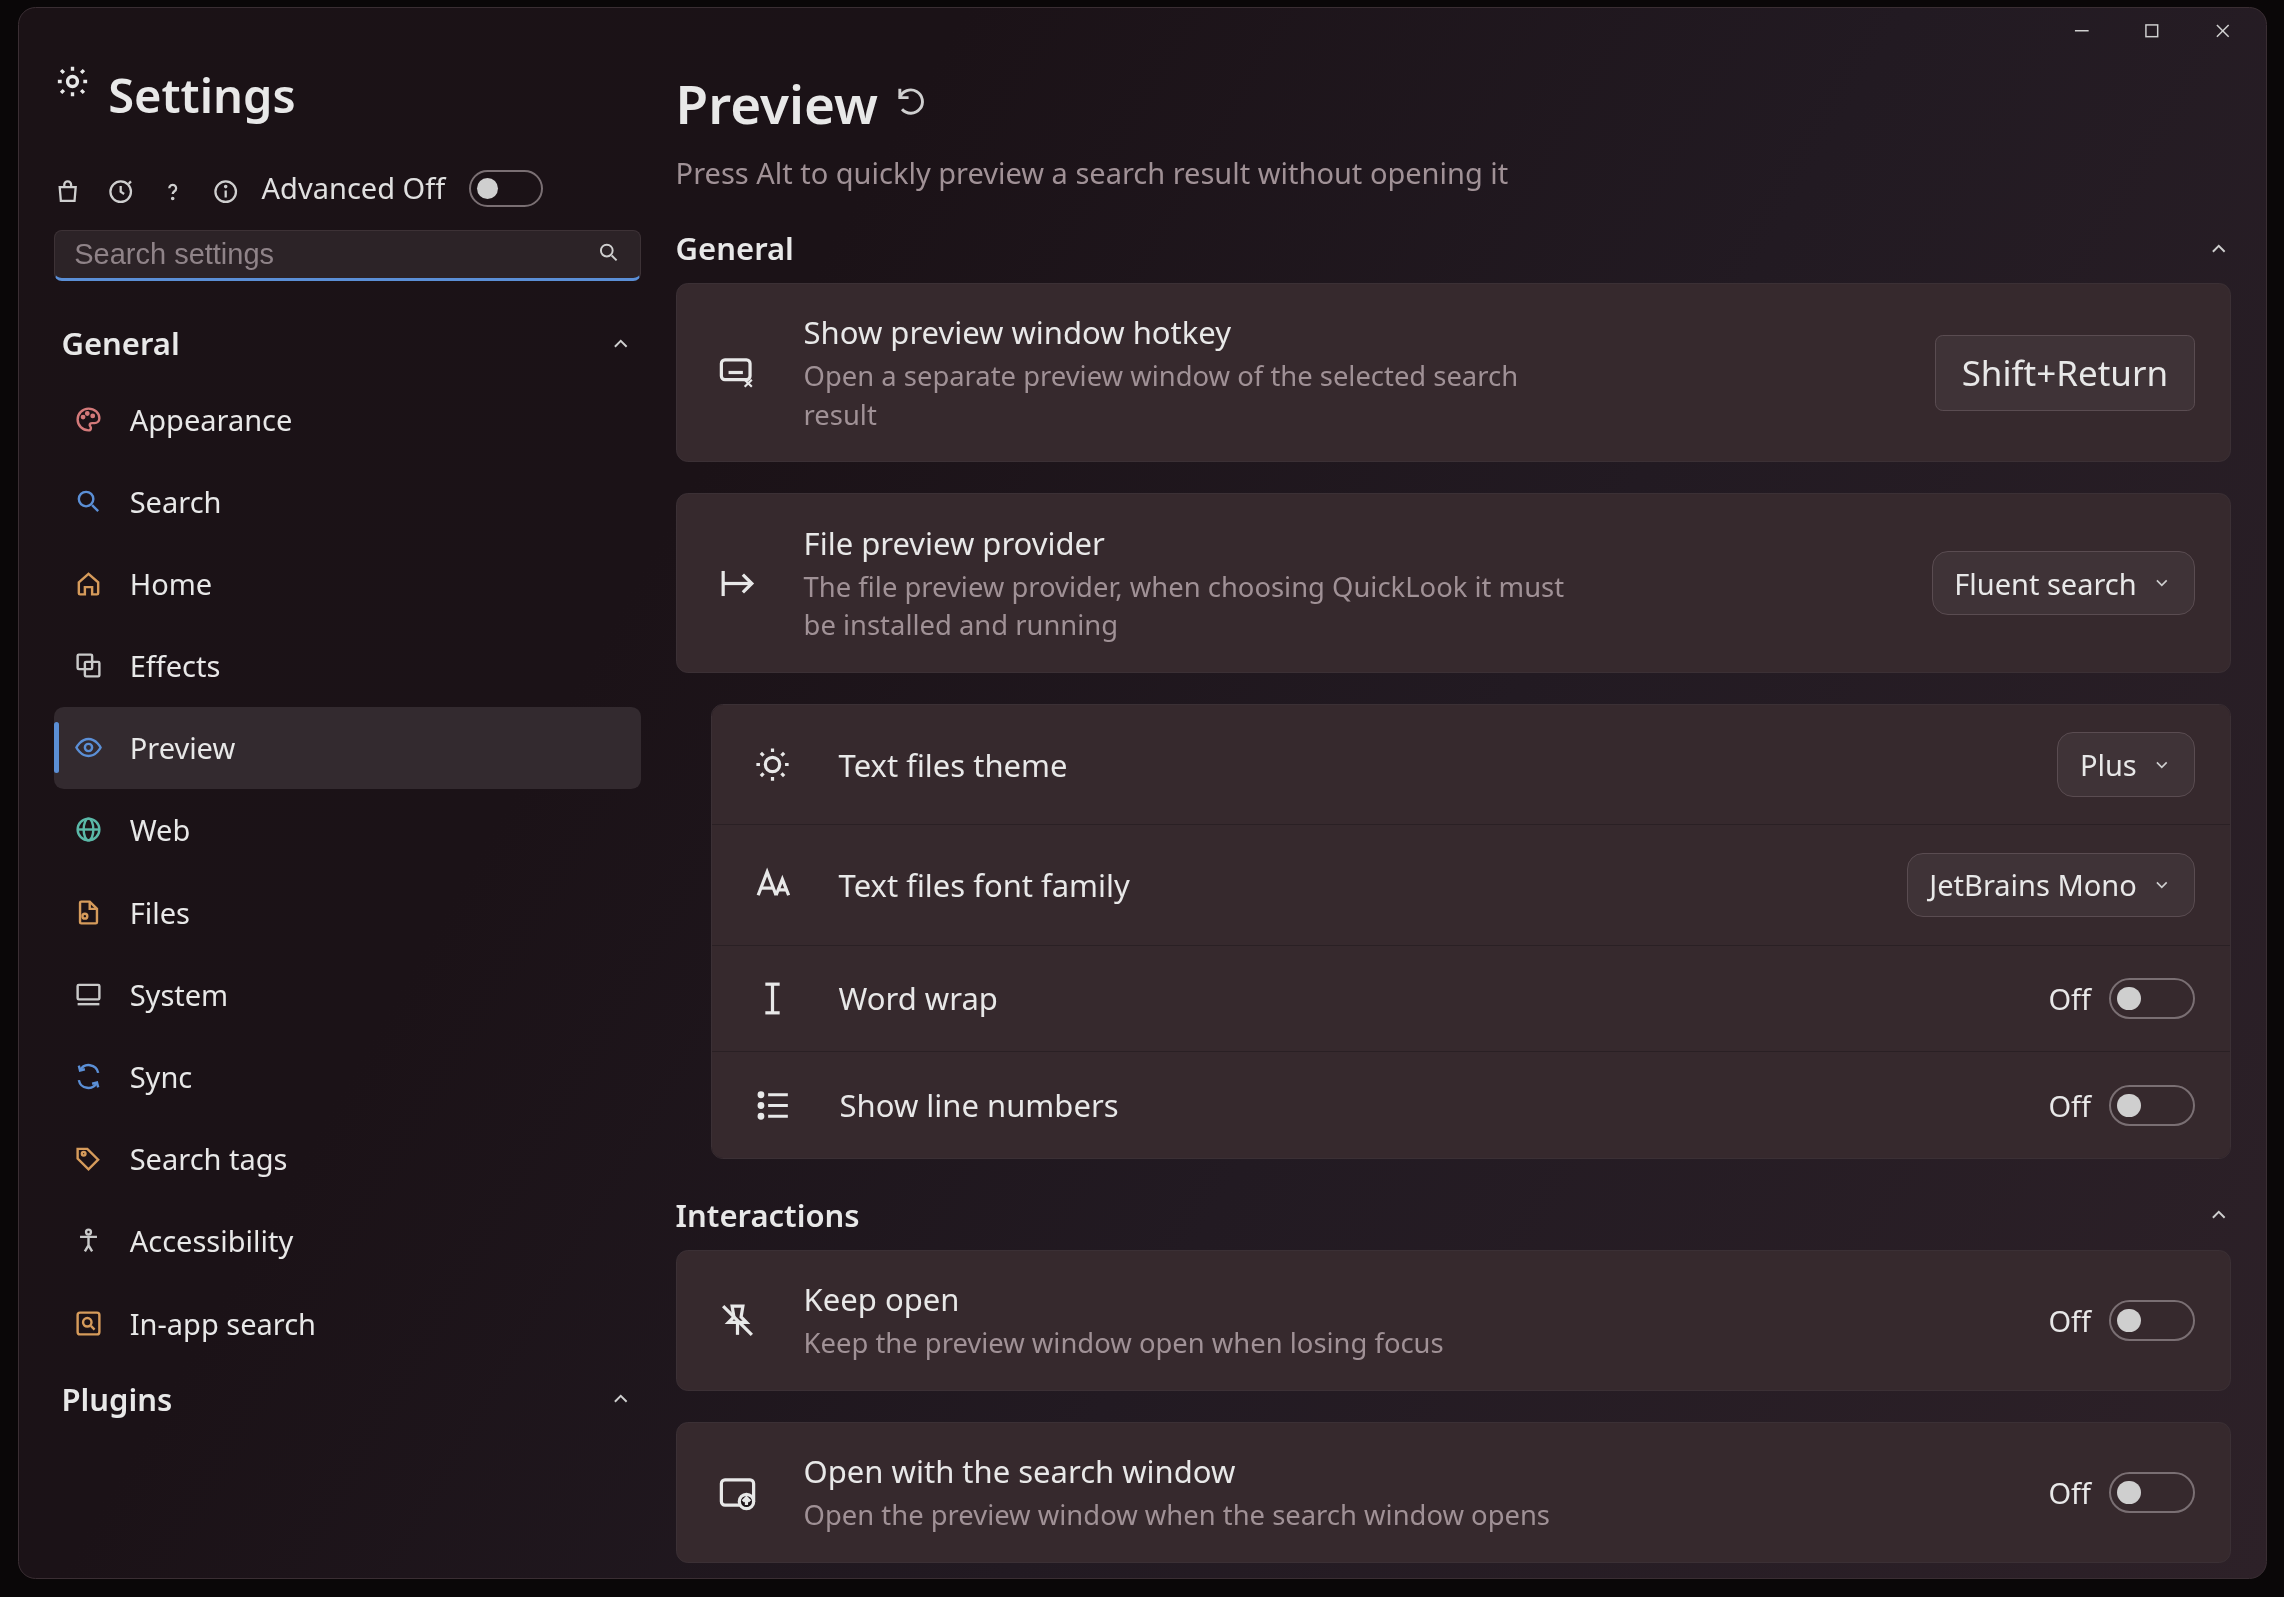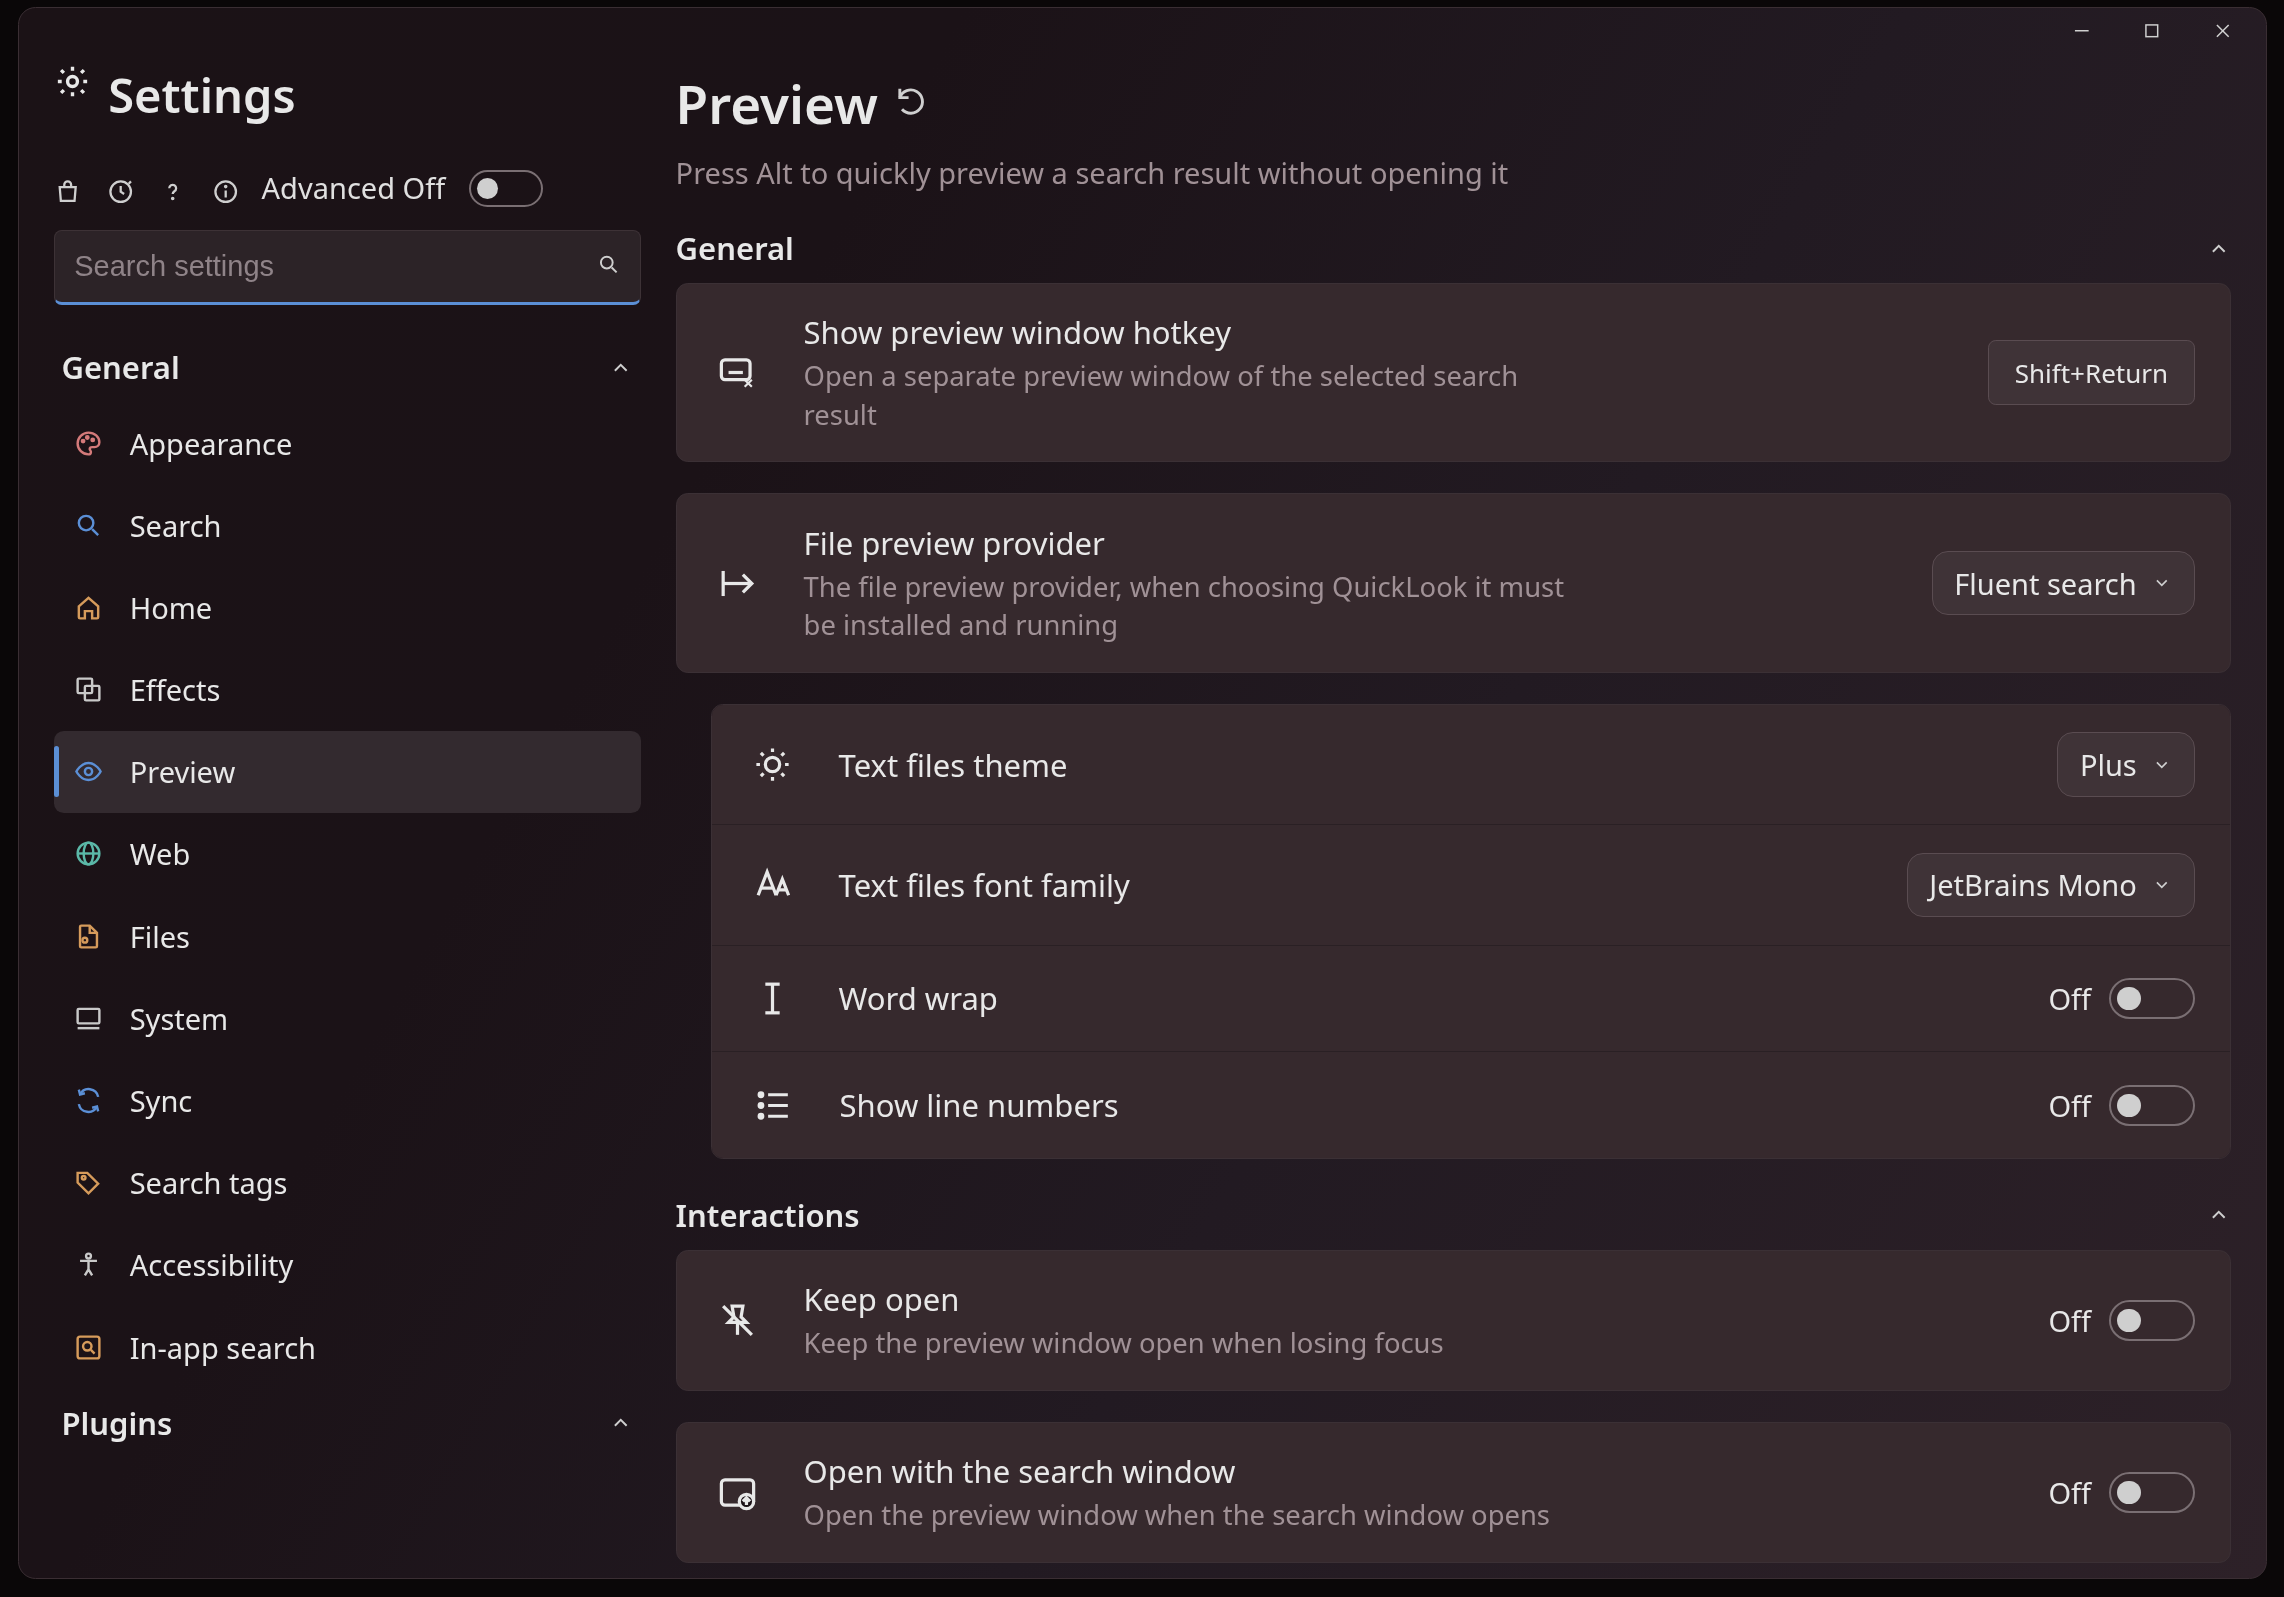--- a/index.html
+++ b/index.html
@@ -70,21 +70,21 @@
 .search-wrap {
   margin-top: 23.5px; position: relative;
   border-bottom: 3.9px solid #5b8fd6;
   border-radius: 7.8px;
   background: #2c2327;
   border-top: 1px solid #3d3236;
   border-left: 1px solid #3d3236;
   border-right: 1px solid #3d3236;
 }
 .search-input {
-  width: 100%; height: 71px; background: transparent; border: none;
+  width: 100%; height: 47px; background: transparent; border: none;
   color: #e0e0e0; font-size: 29px; padding: 0 59px 0 19.6px; outline:none;
 }
 .search-input::placeholder { color: #8f8388; }
 .search-icon-wrap { position: absolute; right: 19.6px; top: 50%; transform: translateY(-50%); }
 .search-icon-wrap svg { width: 23.5px; height: 23.5px; stroke: #cfcfcf; stroke-width: 2; fill:none;}
 .nav { margin-top: 27.4px; overflow-y: auto; flex: 1; }
 .nav-section-head {
   display: flex; align-items: center; justify-content: space-between;
   font-size: 31px; font-weight: 600; padding: 13.7px 7.8px;
   cursor: pointer;
@@ -137,21 +137,21 @@
   margin-bottom: 31px;
 }
 .card-icon { width: 51px; height: 51px; display:flex; align-items:center; justify-content:center; flex-shrink:0;}
 .card-icon svg { width: 43px; height: 43px; stroke:#e8e8e8; stroke-width:1.8; fill:none;}
 .card-text { flex: 1; max-width: 794px;}
 .card-title { font-size: 31px; color: #e8e8e8; }
 .card-desc { font-size: 27.4px; color: #a09196; margin-top: 3.9px; line-height:1.4;}
 .card-control { margin-left:auto; display:flex; align-items:center; gap:17.6px;}
 .kbd-btn {
   background: #3f3337; border: 1px solid #5a4c51; border-radius: 7.8px;
-  padding: 13.7px 25.5px; font-size: 26px; color: #e8e8e8; cursor:pointer;
+  padding: 13.7px 25.5px; font-size: 35px; color: #e8e8e8; cursor:pointer;
 }
 .dropdown {
   background: #3f3337; border: 1px solid #5a4c51; border-radius: 16px;
   padding: 11.8px 21.6px; font-size: 29px; color: #e8e8e8;
   display:flex; align-items:center; gap:15.7px; cursor:pointer;
 }
 .dropdown svg { width:19.6px; height:19.6px; stroke:#cfcfcf; stroke-width:2; fill:none;}
 .toggle-label { font-size: 29px; color: #e8e8e8; }
 .toggle {
   width: 86px; height: 41px; border: 2px solid #7a6f73; border-radius: 21.6px;

